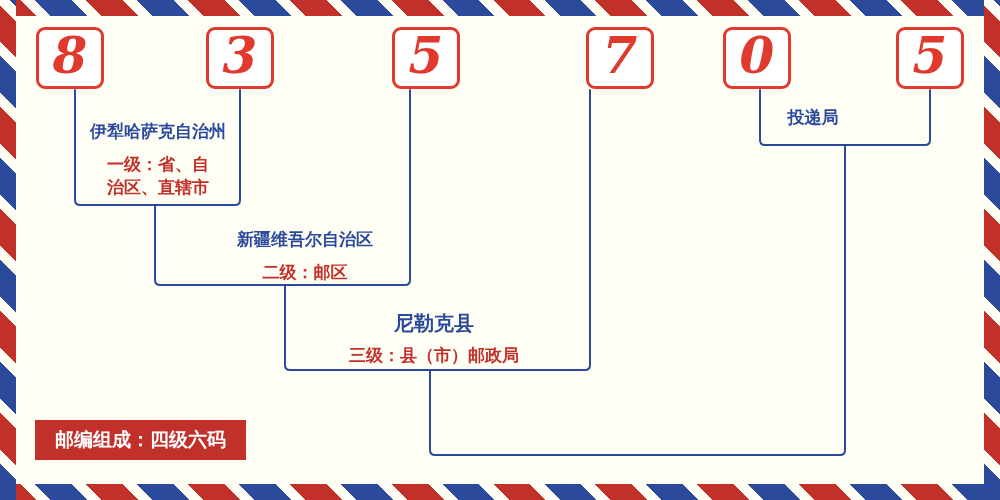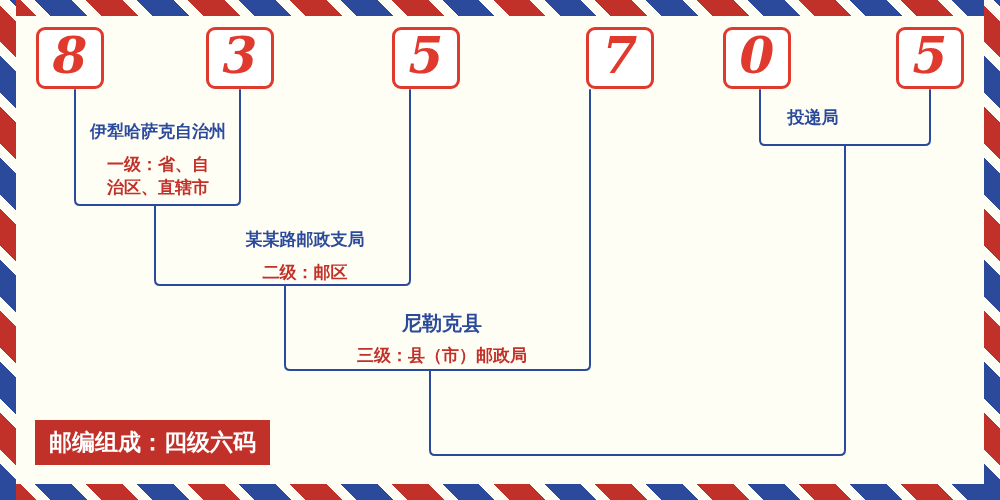--- a/index.html
+++ b/index.html
@@ -44,33 +44,33 @@
   
   svg.lines{position:absolute;left:0;top:0;z-index:2;}
 
   
   .label{position:absolute;text-align:center;z-index:3;}
   .label .name{color:#2b4a9b;font-weight:bold;font-size:17px;line-height:23px;white-space:nowrap;}
   .label .desc{color:#c2302a;font-weight:bold;font-size:17px;line-height:23px;margin:10px auto 0;}
   .lvl1{left:60px;top:120px;width:196px;}
   .lvl1 .desc{max-width:118px;}
   .lvl2{left:195px;top:228px;width:220px;}
-  .lvl3{left:332px;top:310px;width:220px;}
+  .lvl3{left:324px;top:310px;width:220px;}
   .lvl3 .name{font-size:20px;line-height:26px;}
   .lvl3 .desc{margin-top:8px;}
   .lvl4{left:520px;top:392px;width:240px;}
   .lvl4 .desc{margin-top:10px;}
   .delivery{left:738px;top:106px;width:150px;}
 
   
   .footer-note{
     position:absolute;left:35px;top:420px;z-index:3;
     background:#c2302a;color:#ffffff;
-    font-weight:bold;font-size:23px;
-    padding:7px 14px;
+    font-weight:bold;font-size:19px;
+    padding:7px 20px;
   }
 </style>
 </head>
 <body>
 
 <div class="edge edge-h edge-top"></div>
 <div class="edge edge-h edge-bottom"></div>
 <div class="edge edge-v edge-left"></div>
 <div class="edge edge-v edge-right"></div>
 
@@ -95,21 +95,21 @@
 <div class="digit-box db4"><span>7</span></div>
 <div class="digit-box db5"><span>0</span></div>
 <div class="digit-box db6"><span>5</span></div>
 
 <div class="label lvl1">
   <div class="name">伊犁哈萨克自治州</div>
   <div class="desc">一级：省、自治区、直辖市</div>
 </div>
 
 <div class="label lvl2">
-  <div class="name">某某路邮政支局</div>
+  <div class="name">新疆维吾尔自治区</div>
   <div class="desc">二级：邮区</div>
 </div>
 
 <div class="label lvl3">
   <div class="name">尼勒克县</div>
   <div class="desc">三级：县（市）邮政局</div>
 </div>
 
 <div class="label lvl4">
 </div>

